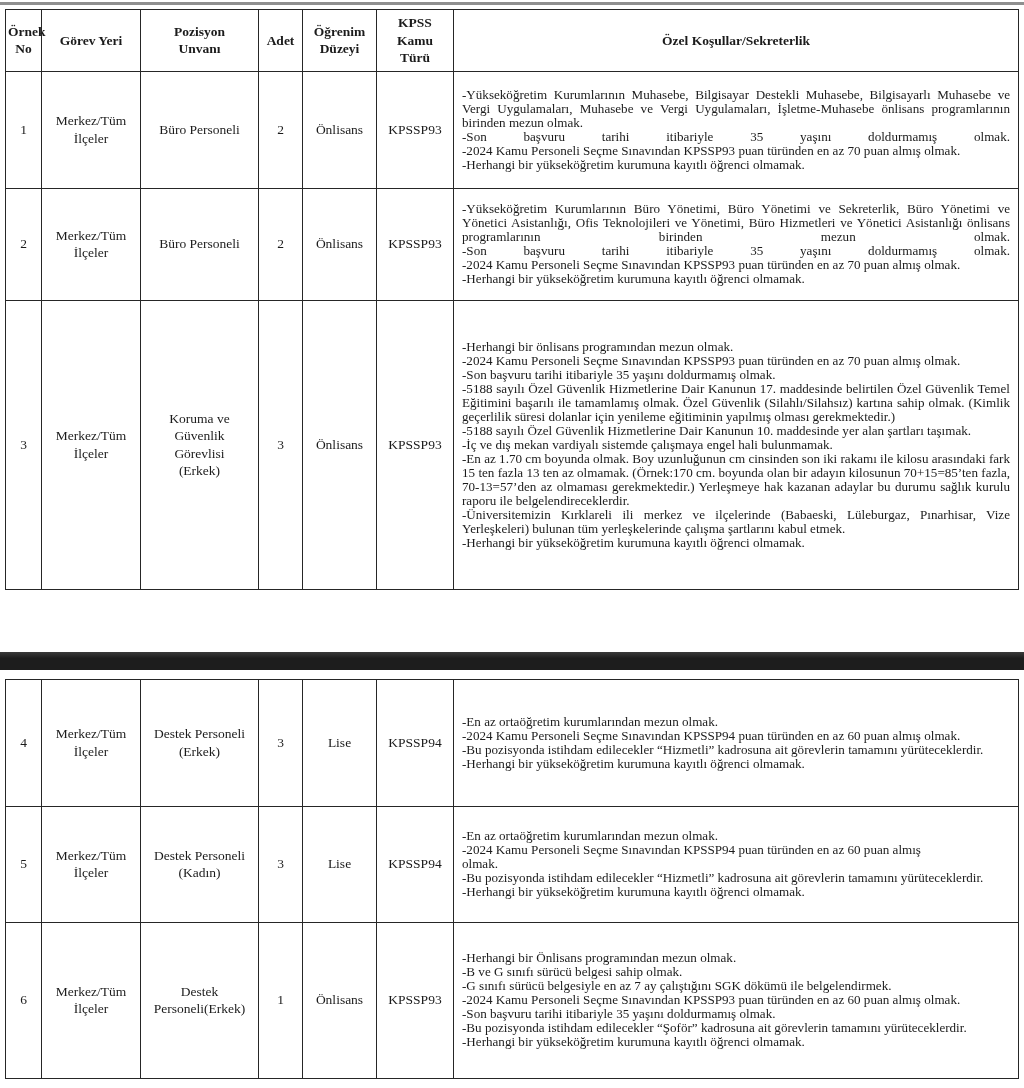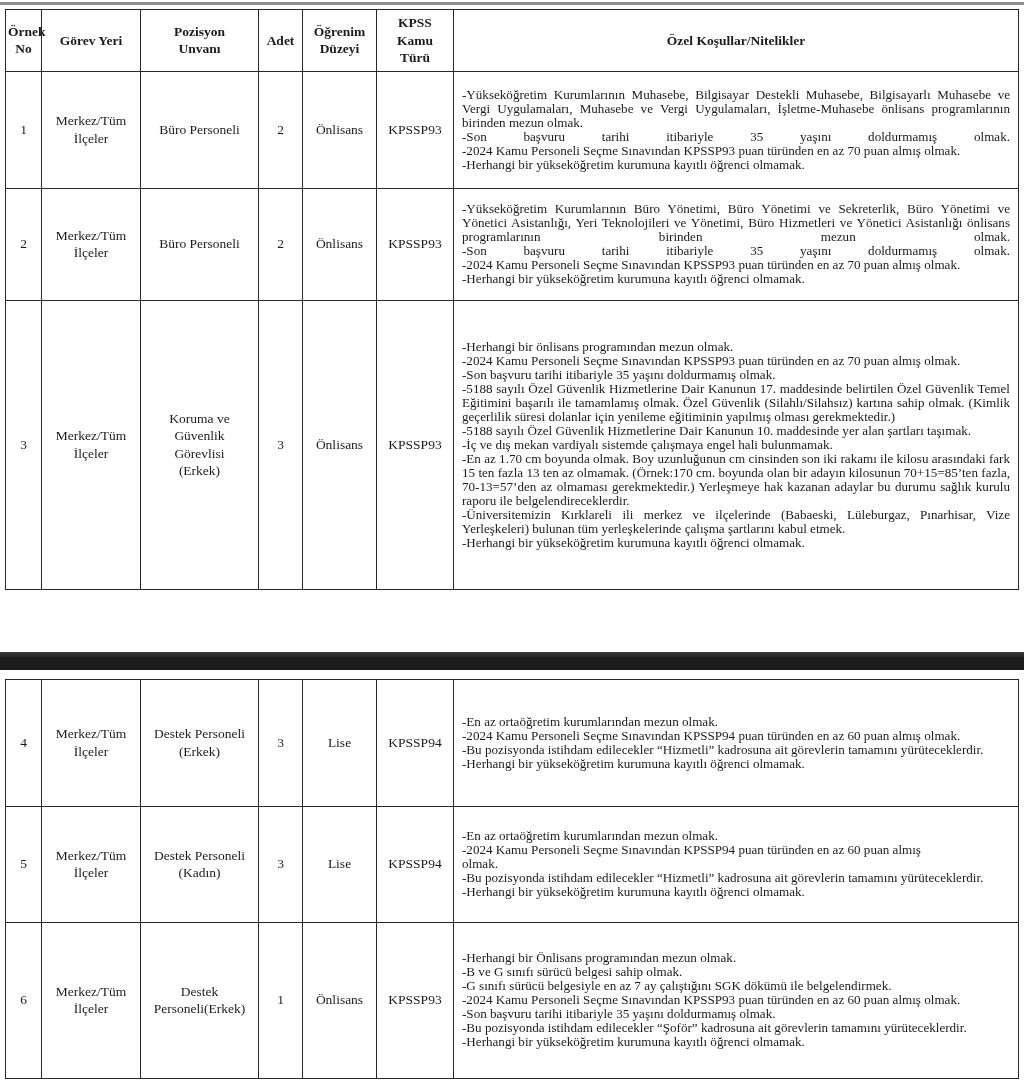--- a/index.html
+++ b/index.html
@@ -92,21 +92,21 @@
 No</th>
           <th>Görev Yeri</th>
           <th>Pozisyon
 Unvanı</th>
           <th>Adet</th>
           <th>Öğrenim
 Düzeyi</th>
           <th>KPSS
 Kamu
 Türü</th>
-          <th>Özel Koşullar/Nitelikler</th>
+          <th>Özel Koşullar/Sekreterlik</th>
         </tr>
       </thead>
     <tbody id="upper-body">
         <tr>
           <td class="c-center">1</td>
           <td class="c-center pre">Merkez/Tüm
 İlçeler</td>
           <td class="c-center pre">Büro Personeli</td>
           <td class="c-center">2</td>
           <td class="c-center">Önlisans</td>
@@ -120,21 +120,21 @@
         </tr>
         <tr>
           <td class="c-center">2</td>
           <td class="c-center pre">Merkez/Tüm
 İlçeler</td>
           <td class="c-center pre">Büro Personeli</td>
           <td class="c-center">2</td>
           <td class="c-center">Önlisans</td>
           <td class="c-center">KPSSP93</td>
           <td class="c-kosullar">
-            <div class="cond stretch">-Yükseköğretim Kurumlarının Büro Yönetimi, Büro Yönetimi ve Sekreterlik, Büro Yönetimi ve Yönetici Asistanlığı, Yeri Teknolojileri ve Yönetimi, Büro Hizmetleri ve Yönetici Asistanlığı önlisans programlarının birinden mezun olmak.</div>
+            <div class="cond stretch">-Yükseköğretim Kurumlarının Büro Yönetimi, Büro Yönetimi ve Sekreterlik, Büro Yönetimi ve Yönetici Asistanlığı, Ofis Teknolojileri ve Yönetimi, Büro Hizmetleri ve Yönetici Asistanlığı önlisans programlarının birinden mezun olmak.</div>
             <div class="cond stretch">-Son başvuru tarihi itibariyle 35 yaşını doldurmamış olmak.</div>
             <div class="cond">-2024 Kamu Personeli Seçme Sınavından KPSSP93 puan türünden en az 70 puan almış olmak.</div>
             <div class="cond">-Herhangi bir yükseköğretim kurumuna kayıtlı öğrenci olmamak.</div>
           </td>
         </tr>
         <tr>
           <td class="c-center">3</td>
           <td class="c-center pre">Merkez/Tüm
 İlçeler</td>
           <td class="c-center pre">Koruma ve

